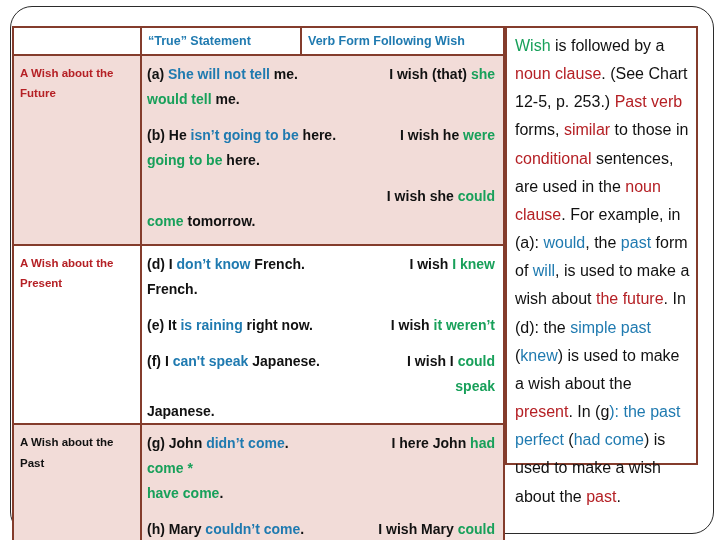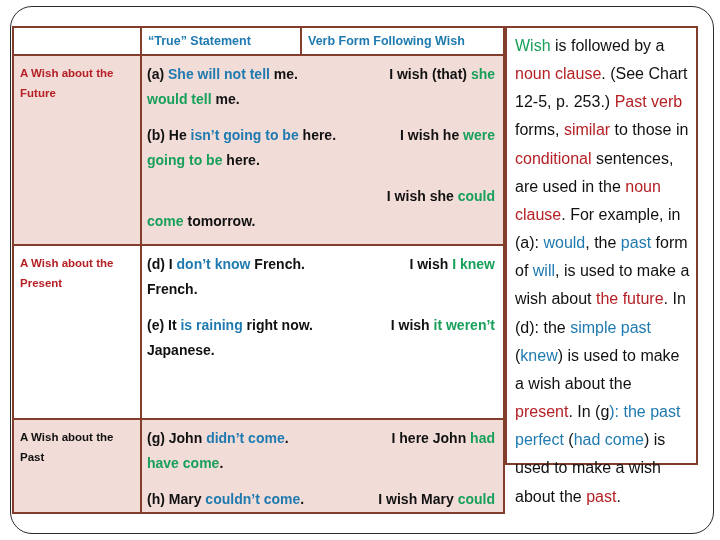--- a/index.html
+++ b/index.html
@@ -213,37 +213,44 @@
               <div class="stmt"><span class="blk">(d)</span><span class="blk"> I </span><span class="blue">don’t know </span><span class="blk">French.</span></div>
               <div class="wish"><span class="blk">I wish </span><span class="green">I knew</span></div>
             </div>
             <div class="ex">
               <div class="stmt"><span class="blk">French.</span></div>
             </div>
             <div class="ex gap">
               <div class="stmt"><span class="blk">(e)</span><span class="blk"> It </span><span class="blue">is raining </span><span class="blk">right now.</span></div>
               <div class="wish"><span class="blk">I wish </span><span class="green">it weren’t</span></div>
             </div>
+            <div class="ex gap">
+              <div class="stmt"><span class="blk">(f)</span><span class="blk"> I </span><span class="blue">can't speak </span><span class="blk">Japanese.</span></div>
+              <div class="wish"><span class="blk">I wish I </span><span class="green">could speak</span></div>
+            </div>
             <div class="ex">
               <div class="stmt"><span class="blk">Japanese.</span></div>
             </div>
           </div>
       </div>
 
       <div class="row row-past">
         <div class="cat-cell">
           <div class="cat-black">A Wish about the</div>
           <div class="cat-black">Past</div>
         </div>
         <div class="ex-cell">
             <div class="ex">
               <div class="stmt"><span class="blk">(g)</span><span class="blk"> John </span><span class="blue">didn’t come</span><span class="blk">.</span></div>
               <div class="wish"><span class="blk">I here John </span><span class="green">had</span></div>
             </div>
             <div class="ex">
+              <div class="stmt"><span class="green">come *</span></div>
+            </div>
+            <div class="ex">
               <div class="stmt"><span class="green">have come</span><span class="blk">.</span></div>
             </div>
             <div class="ex gap">
               <div class="stmt"><span class="blk">(h)</span><span class="blk"> Mary </span><span class="blue">couldn’t come</span><span class="blk">.</span></div>
               <div class="wish"><span class="blk">I wish Mary </span><span class="green">could</span></div>
             </div>
           </div>
       </div>
 
     </div>

